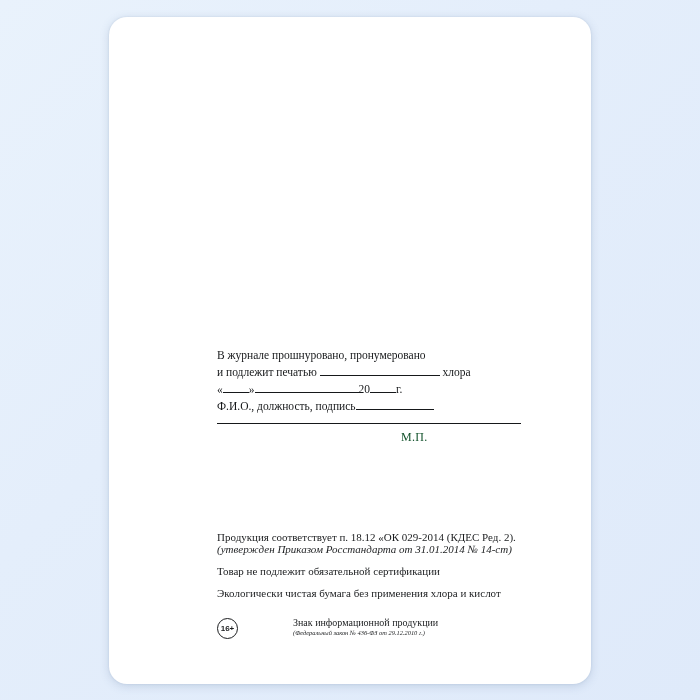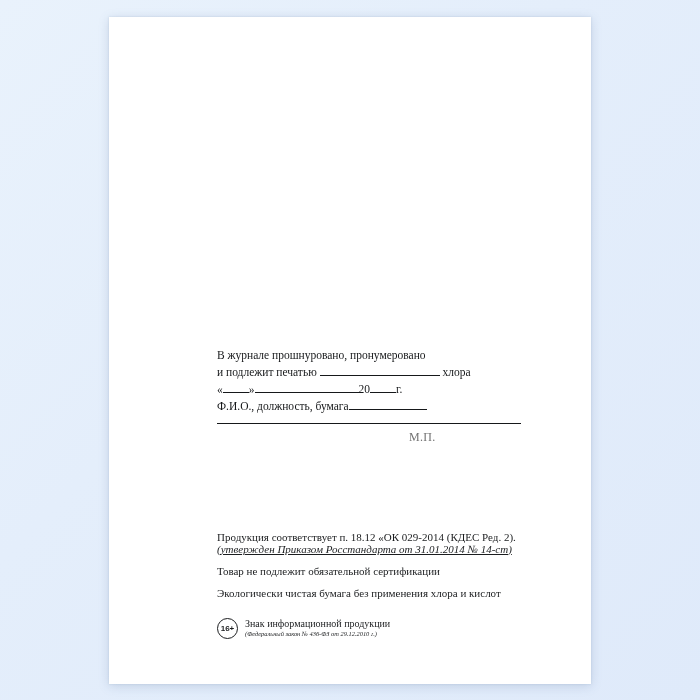--- a/index.html
+++ b/index.html
@@ -21,20 +21,21 @@
   }
   
   #page {
     position: absolute;
     left: 109px;
     top: 17px;
     width: 482px;
     height: 667px;
     background: #ffffff;
     box-shadow: 0 2px 10px rgba(80,110,150,0.22), 0 0 2px rgba(80,110,150,0.18);
+    border-radius: 18px;
   }
   .page-inner {
     position: absolute;
     left: 0;
     top: 0;
     width: 482px;
     height: 667px;
   }
 
   
@@ -62,24 +63,24 @@
   .f-xlong { width: 120px; }
   .rule-full {
     display: block;
     border-bottom: 1px solid #16181a;
     width: 304px;
     height: 1px;
     margin-top: 7px;
   }
   .mp {
     position: absolute;
-    left: 300px;
+    left: 292px;
     top: 413px;
     font-size: 12px;
-    color: #737373;
+    color: #14532d;
     letter-spacing: 0.3px;
   }
 
   
   .legal {
     position: absolute;
     left: 108px;
     top: 515px;
     width: 330px;
     color: #1b1d1f;
@@ -87,26 +88,25 @@
   .legal .para {
     font-size: 11px;
     line-height: 11.5px;
     margin-bottom: 11px;
   }
   .legal .para.tight {
     margin-bottom: 10px;
   }
   .legal .ital {
     font-style: italic;
-    text-decoration: underline;
   }
   .info-row {
     display: flex;
-    align-items: center;
     margin-top: 19px;
+    gap: 48px;
   }
   .age-badge {
     width: 19px;
     height: 19px;
     border: 1px solid #1b1d1f;
     border-radius: 50%;
     display: flex;
     align-items: center;
     justify-content: center;
     font-size: 8px;
@@ -139,21 +139,21 @@
         <div class="line">В журнале прошнуровано, пронумеровано</div>
         <div class="line">
           <span>и подлежит печатью</span>
           <span class="fill f-xlong"></span>
           <span>хлора</span>
         </div>
         <div class="line">
           <span>«</span><span class="fill f-short"></span><span>»</span><span class="fill f-long"></span><span>20</span><span class="fill f-short"></span><span>г.</span>
         </div>
         <div class="line">
-          <span>Ф.И.О., должность, бумага</span><span class="fill f-med"></span>
+          <span>Ф.И.О., должность, подпись</span><span class="fill f-med"></span>
         </div>
         <span class="rule-full"></span>
       </div>
 
       <div class="mp">М.П.</div>
 
       <div class="legal">
         <div class="para">
           <div>Продукция соответствует п. 18.12 «ОК 029-2014 (КДЕС Ред. 2).</div>
           <div class="ital">(утвержден Приказом Росстандарта от 31.01.2014 № 14-ст)</div>

